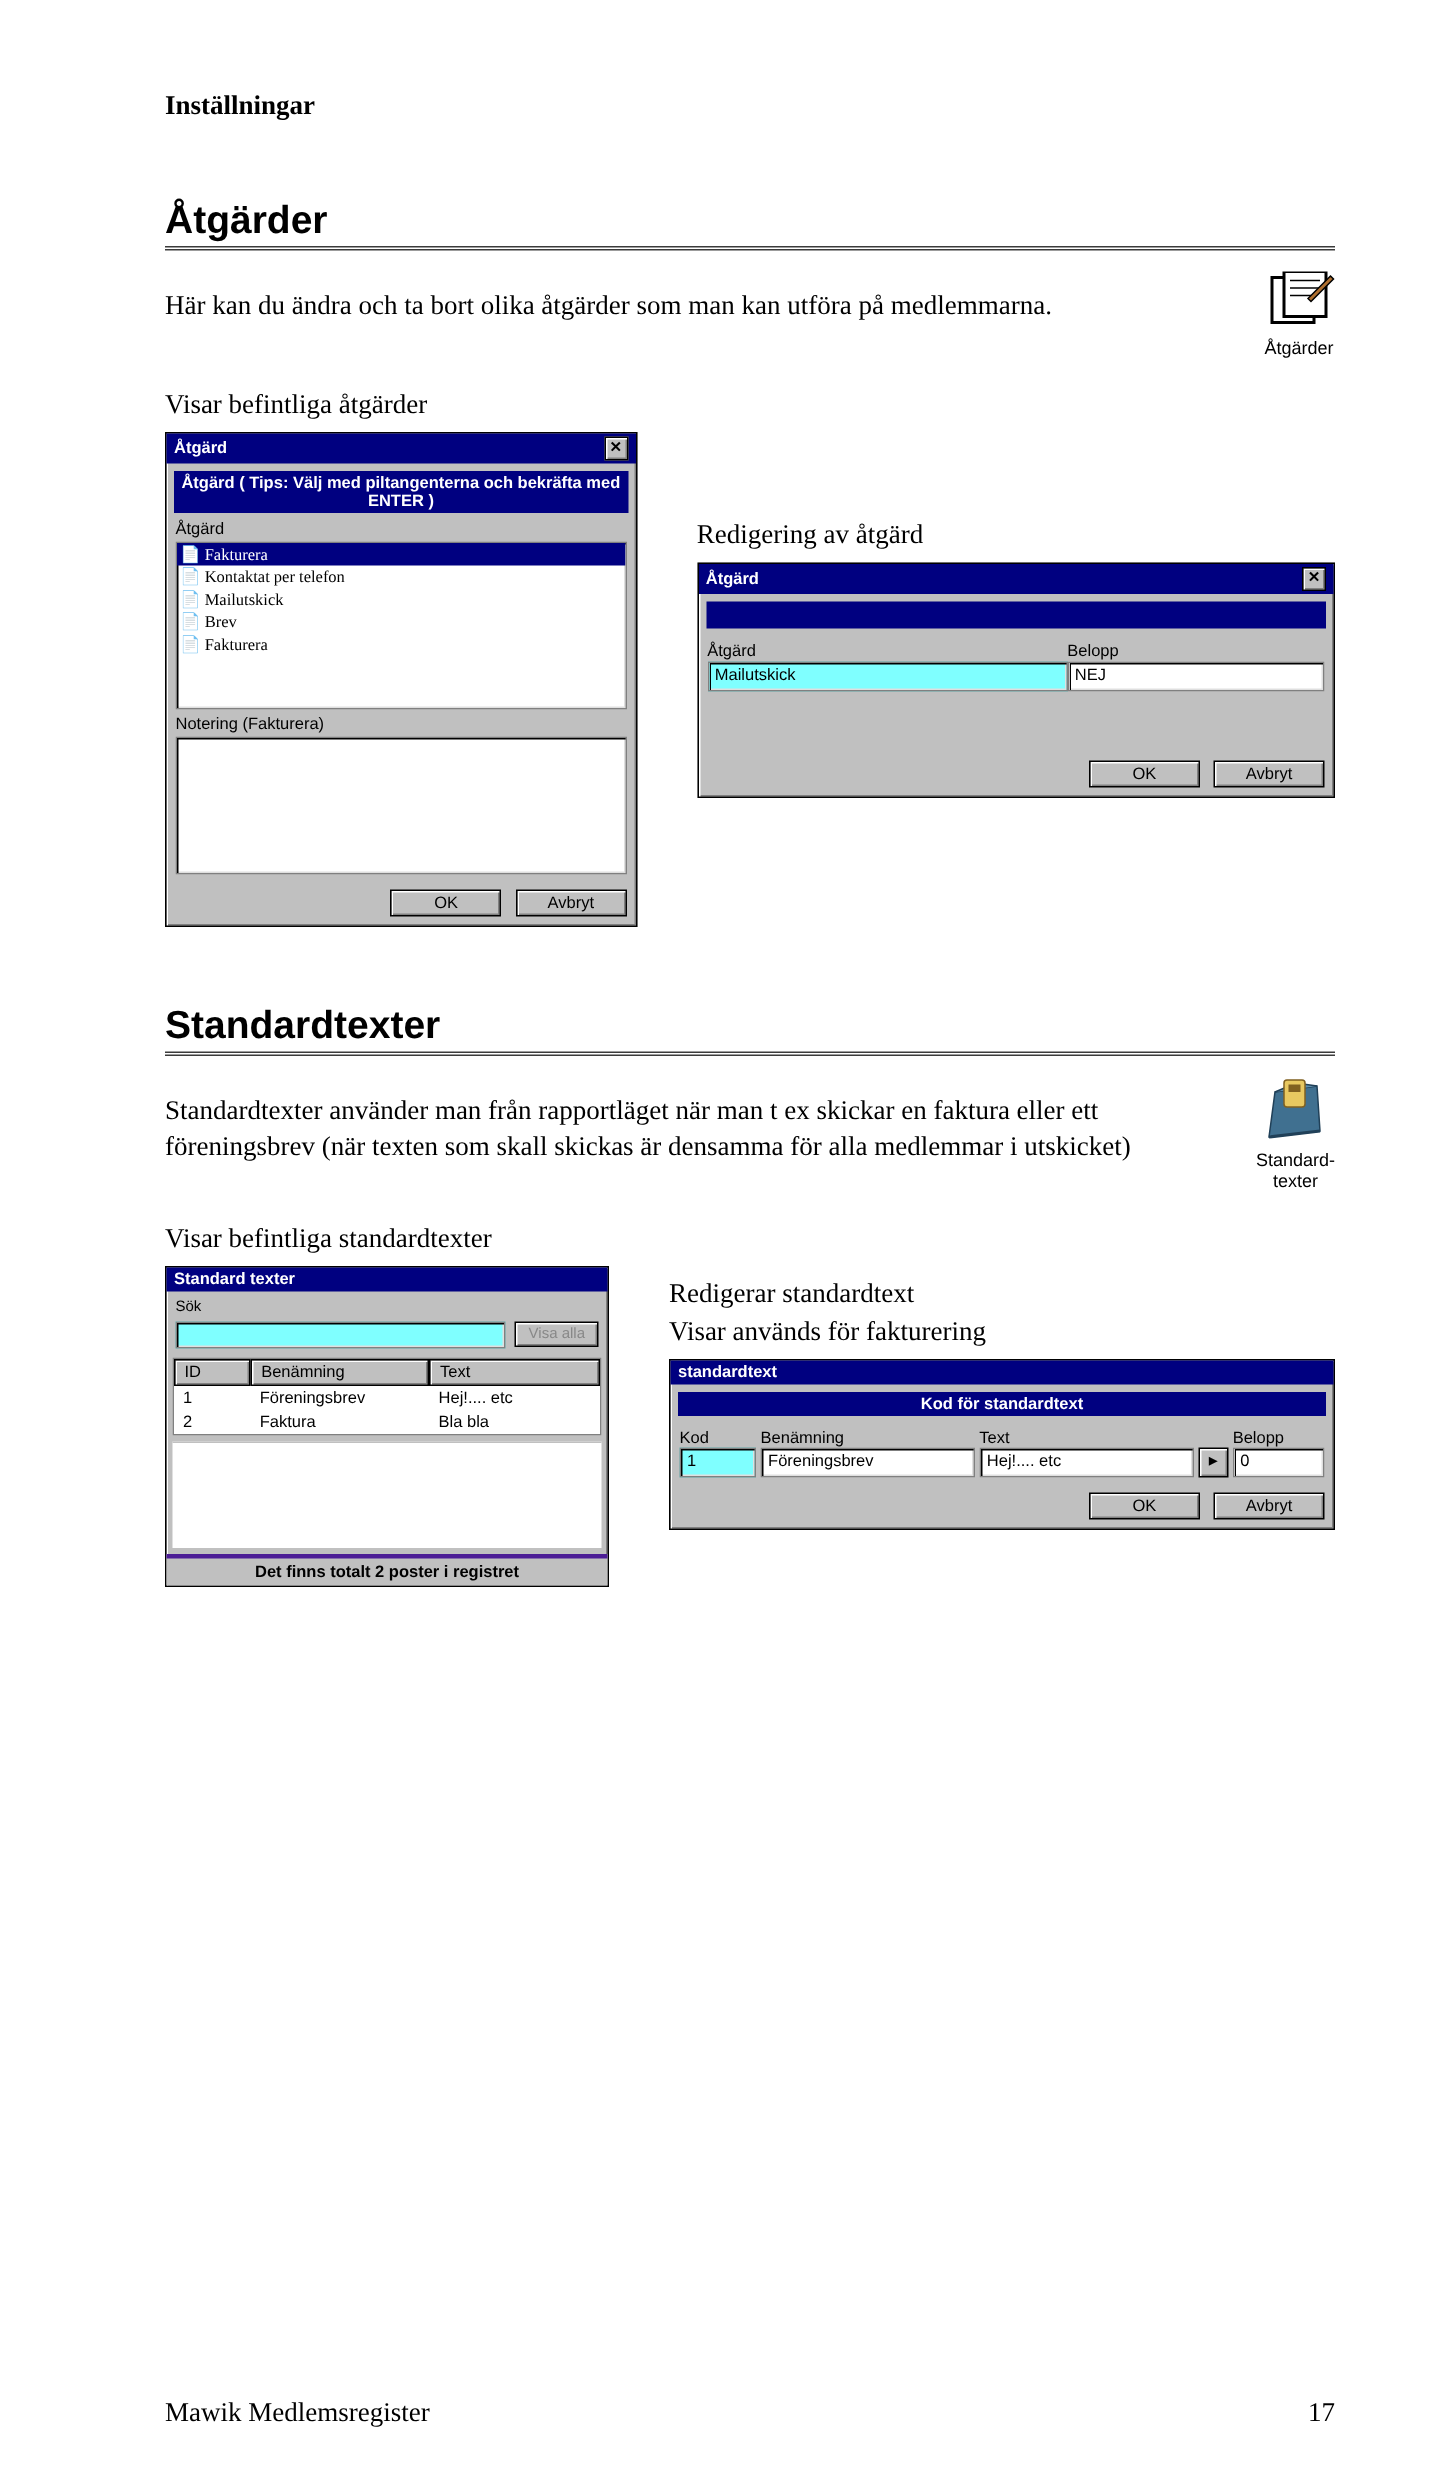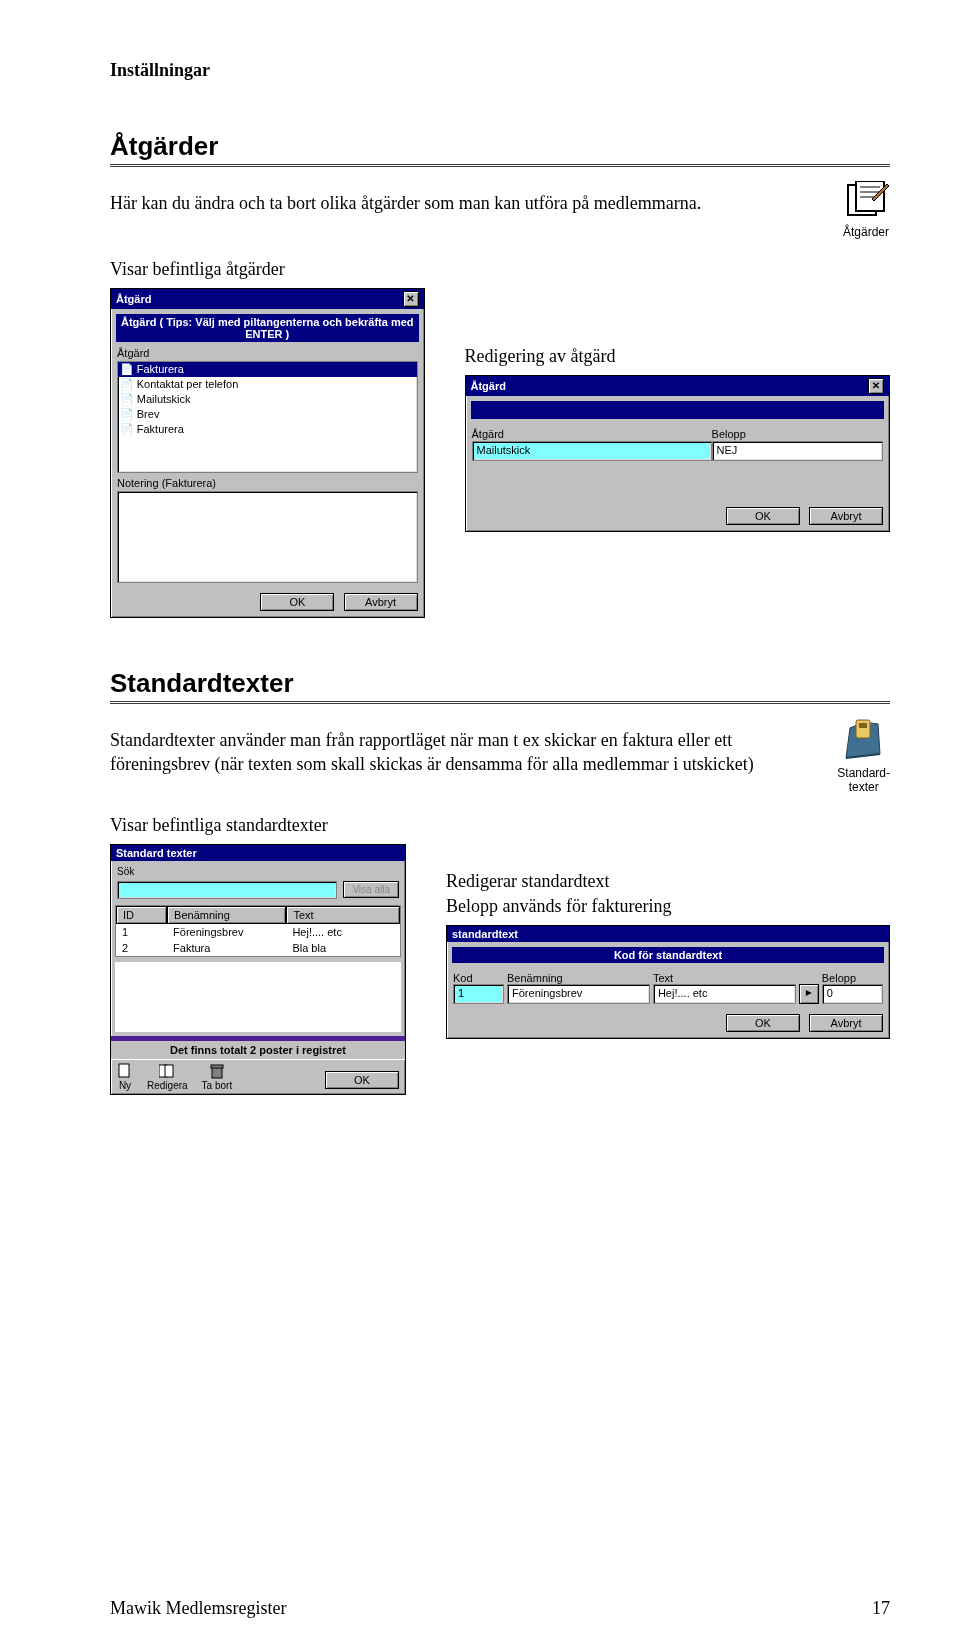--- a/index.html
+++ b/index.html
@@ -86,21 +86,21 @@
   .lbl { display: block; margin: 4px 6px 1px 6px; }
   .listbox {
     background: #fff;
     border: 1px solid #808080;
     box-shadow: inset 1px 1px 0 #000, inset -1px -1px 0 #dfdfdf;
     margin: 2px 6px 4px 6px;
     height: 110px;
     overflow: hidden;
     font-size: 11px;
   }
-  .listbox .li-item { padding: 1px 2px; white-space: nowrap; }
+  .listbox .li-item { padding: 1px 2px; white-space: nowrap; font-family: Liberation Serif, serif; }
   .listbox .li-sel { background: #000080; color: #fff; }
   .notearea {
     background: #fff;
     border: 1px solid #808080;
     box-shadow: inset 1px 1px 0 #000, inset -1px -1px 0 #dfdfdf;
     margin: 2px 6px 6px 6px;
     height: 90px;
   }
   .btnrow {
     text-align: right;
@@ -149,21 +149,21 @@
   }
   .tblhead div {
     border:1px solid #000;
     box-shadow: inset 1px 1px 0 #fff, inset -1px -1px 0 #808080;
     font-weight:normal;
   }
   .tblrow { display:flex; }
   .c-id{width:18%} .c-name{width:42%} .c-text{width:40%}
   .statusbar {
     background:#c0c0c0;
-    border-top:5px solid #4c1d95;
+    border-top:3px solid #4c1d95;
     font-weight:bold;
     text-align:center;
     padding:3px;
     font-size:11px;
   }
   .toolbar {
     display:flex;
     align-items:flex-end;
     gap:14px;
     padding:3px 6px;
@@ -333,50 +333,26 @@
             <div class="c-text">Hej!.... etc</div>
           </div>
           <div class="tblrow">
             <div class="c-id">2</div>
             <div class="c-name">Faktura</div>
             <div class="c-text">Bla bla</div>
           </div>
         </div>
         <div class="bodyarea"></div>
         <div class="statusbar">Det finns totalt  2 poster i registret</div>
-        <div class="toolbar">
-          <div class="tbtn">
-            <svg width="16" height="16">
-                <rect x="2" y="1" width="10" height="13" fill="#fff" stroke="#000"></rect>
-              </svg>
-            <span>Ny</span>
-          </div>
-          <div class="tbtn">
-            <svg width="16" height="16">
-                <rect x="0" y="2" width="8" height="12" fill="#fff" stroke="#000"></rect>
-                <rect x="6" y="2" width="8" height="12" fill="#fff" stroke="#000"></rect>
-              </svg>
-            <span>Redigera</span>
-          </div>
-          <div class="tbtn">
-            <svg width="16" height="16">
-                <rect x="3" y="4" width="10" height="11" fill="#808080" stroke="#000"></rect>
-                <rect x="2" y="2" width="12" height="3" fill="#808080" stroke="#000"></rect>
-              </svg>
-            <span>Ta bort</span>
-          </div>
-          <div style="flex:1"></div>
-          <span class="btn" style="margin-bottom:2px">OK</span>
-        </div>
       </div>
     </div>
 
     <div class="col" style="flex:1.2">
       <div class="caption">Redigerar standardtext</div>
-      <div class="caption" style="margin-top:-4px">Belopp används för fakturering</div>
+      <div class="caption" style="margin-top:-4px">Visar används för fakturering</div>
       <div class="dlg">
         <div class="titlebar">
           <span>standardtext</span>
         </div>
         <div class="subtitlebar">Kod för standardtext</div>
         <div class="st-fields">
           <div class="cell" style="flex:0.5">
             <span class="lbl2">Kod</span>
             <div class="fld" style="background:#7fffff">1</div>
           </div>

